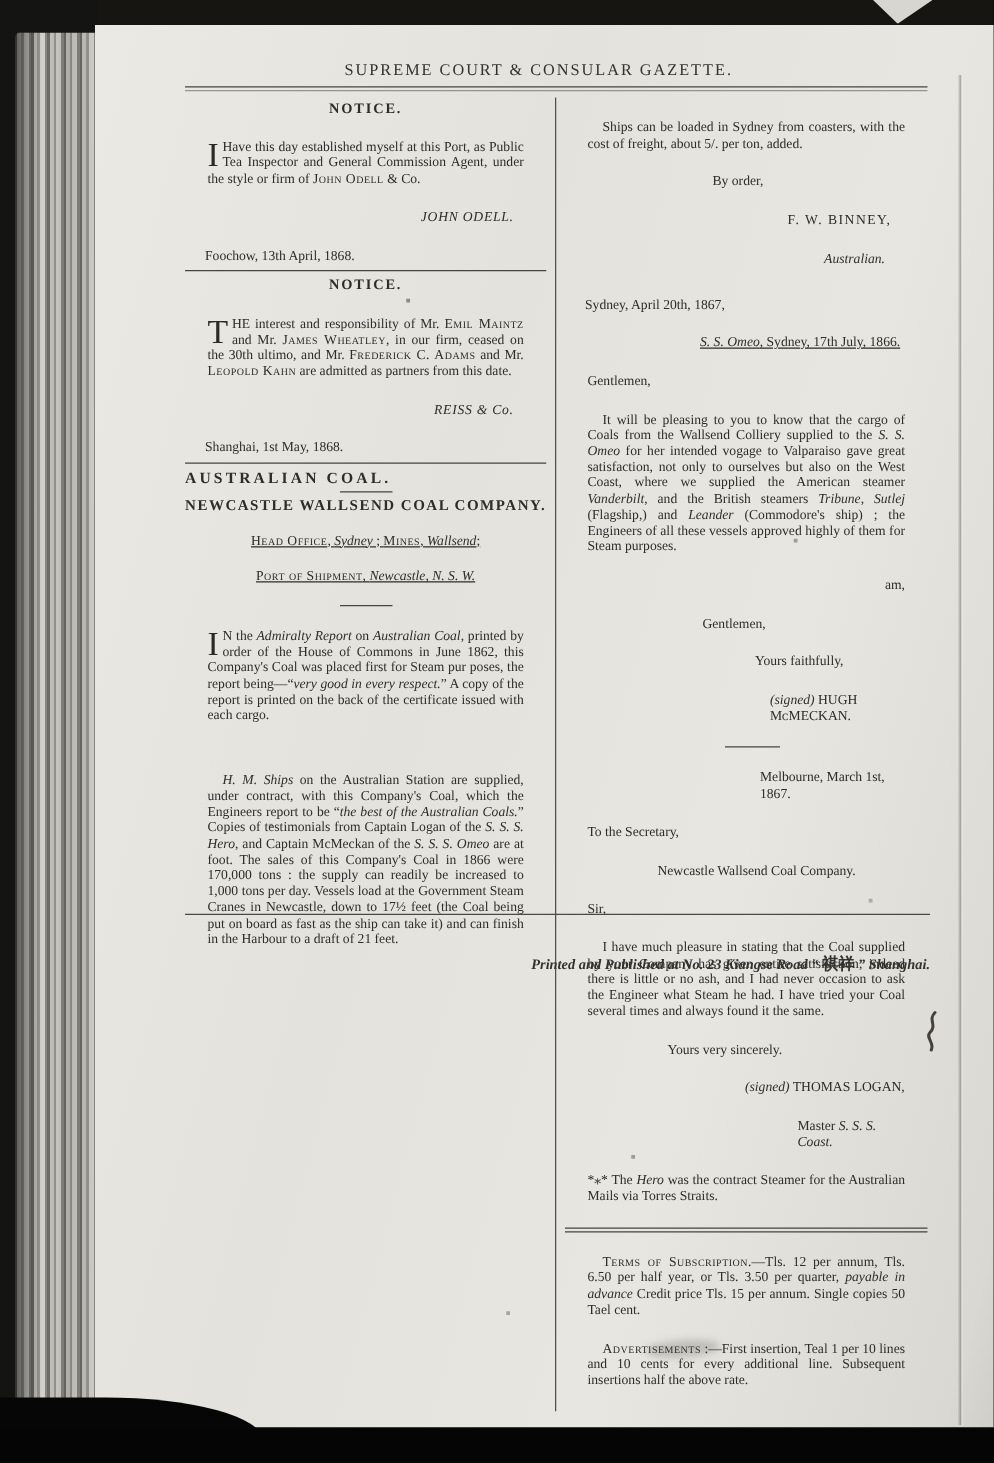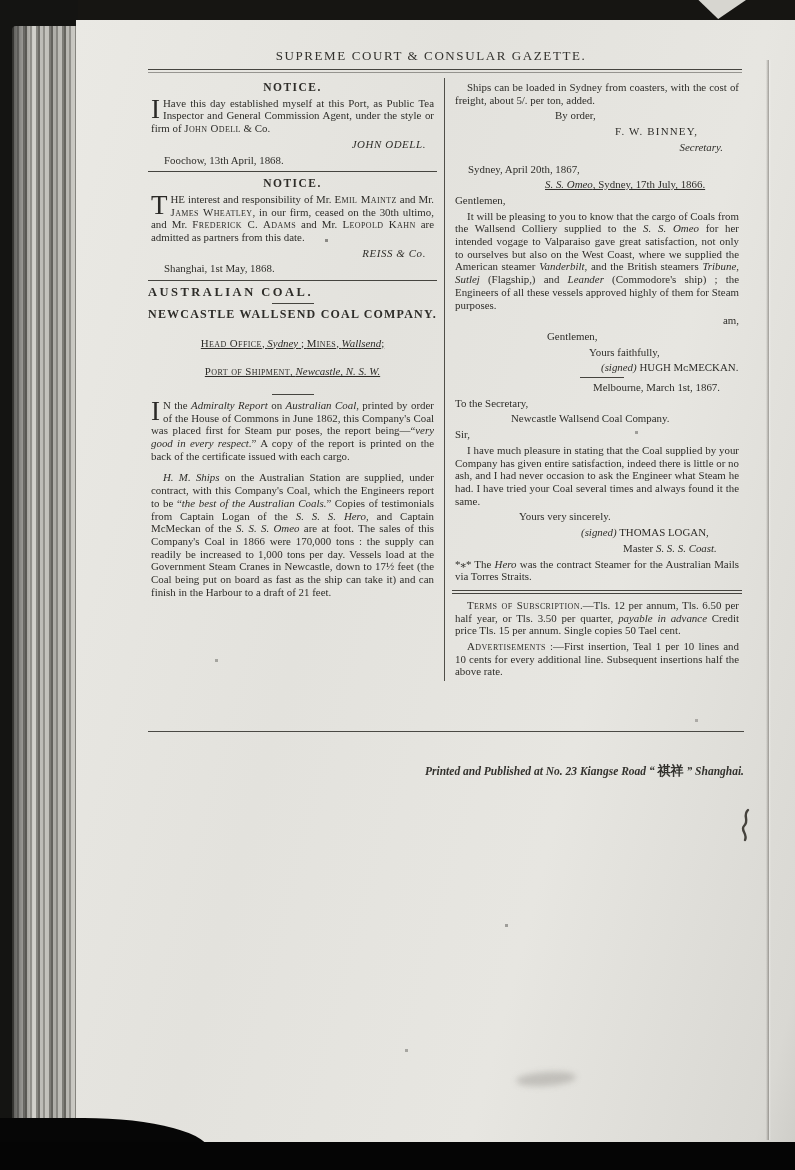--- a/index.html
+++ b/index.html
@@ -53,21 +53,21 @@
     font-size:13px;letter-spacing:1.6px;color:#33322e;
   }
   .masthead-rule{position:absolute;left:72px;top:49px;width:594px;height:2px;
     border-top:1px solid #45443f;border-bottom:1px solid rgba(69,68,63,.5);}
   
   .columns{position:absolute;left:72px;top:58px;width:594px;display:flex;}
   .col{font-size:10.9px;line-height:12.7px;text-align:justify;color:#2e2d29;}
   .col-left{width:289px;padding-right:7px;}
   .col-right{width:290px;padding-left:7px;}
   .col-divider{width:0;border-left:1px solid #504f49;}
-  p{margin:3px;}
+  p{margin:18px;}
   .p-indent{text-indent:12px;}
   .h-notice{text-align:center;font-size:11.5px;letter-spacing:1.5px;margin:3px 0 2px;}
   .h-section{text-align:left;font-size:12.5px;letter-spacing:2.5px;margin:5px 0 0;}
   .h-company{text-align:center;font-size:12px;letter-spacing:1.2px;margin:4px 0 1px;}
   .h-sub{text-align:center;margin:16px;text-decoration:underline;}
   .rule{border:0;border-top:1px solid #45443f;margin:5px 0;}
   .rule-short{border:0;border-top:1px solid #45443f;width:42px;margin:4px auto;}
   .rule-short-left{border:0;border-top:1px solid #45443f;width:44px;margin:3px 0 3px 128px;}
   .rule-double{border:0;border-top:1px solid #45443f;border-bottom:1px solid #45443f;height:2px;margin:7px 0 5px;}
   .sig-right{text-align:right;padding-right:8px;letter-spacing:.6px;font-style:italic;}
@@ -136,21 +136,21 @@
       <div class="gap-s"></div>
       <p class="p-indent"><span class="seg-i">H. M. Ships</span><span> on the Australian Station are supplied, under contract, with this Company's Coal, which the Engineers report to be “</span><span class="seg-i">the best of the Australian Coals.</span><span>”  Copies of testimonials from Captain Logan of the </span><span class="seg-i">S. S. S. Hero</span><span>, and Captain McMeckan of the </span><span class="seg-i">S. S. S. Omeo</span><span> are at foot.  The sales of this Company's Coal in 1866 were 170,000 tons : the supply can readily be increased to 1,000 tons per day.  Vessels load at the Government Steam Cranes in Newcastle, down to 17½ feet (the Coal being put on board as fast as the ship can take it) and can finish in the Harbour to a draft of 21 feet.</span></p>
     </div>
 
     <div class="col-divider"></div>
 
     <div class="col col-right">
       <p class="p-indent"><span>Ships can be loaded in Sydney from coasters, with the cost of freight, about 5/. per ton, added.</span></p>
       <p class="ind-a">By order,</p>
       <p class="ind-b">F. W. BINNEY,</p>
-      <p class="ind-sec seg-i">Secretary.</p>
+      <p class="ind-sec seg-i">Australian.</p>
       <div class="gap-s"></div>
       <p class="dateline">Sydney, April 20th, 1867,</p>
       <p class="ind-omeo"><span class="seg-i">S. S. Omeo</span><span>, Sydney, 17th July, 1866.</span></p>
       <p>Gentlemen,</p>
       <p class="p-indent"><span>It will be pleasing to you to know that the cargo of Coals from the Wallsend Colliery supplied to the </span><span class="seg-i">S. S. Omeo</span><span> for her intended vogage to Valparaiso gave great satisfaction, not only to ourselves but also on the West Coast, where we supplied the American steamer </span><span class="seg-i">Vanderbilt</span><span>, and the British steamers </span><span class="seg-i">Tribune</span><span>, </span><span class="seg-i">Sutlej</span><span> (Flagship,) and </span><span class="seg-i">Leander</span><span> (Commodore's ship) ; the Engineers of all these vessels approved highly of them for Steam purposes.</span></p>
       <p class="ind-am">am,</p>
       <p class="ind-gent2">Gentlemen,</p>
       <p class="ind-yf">Yours faithfully,</p>
       <p class="ind-signed"><span class="seg-i">(signed)</span><span> HUGH MᴄMECKAN.</span></p>
       <hr class="rule-short-left">

